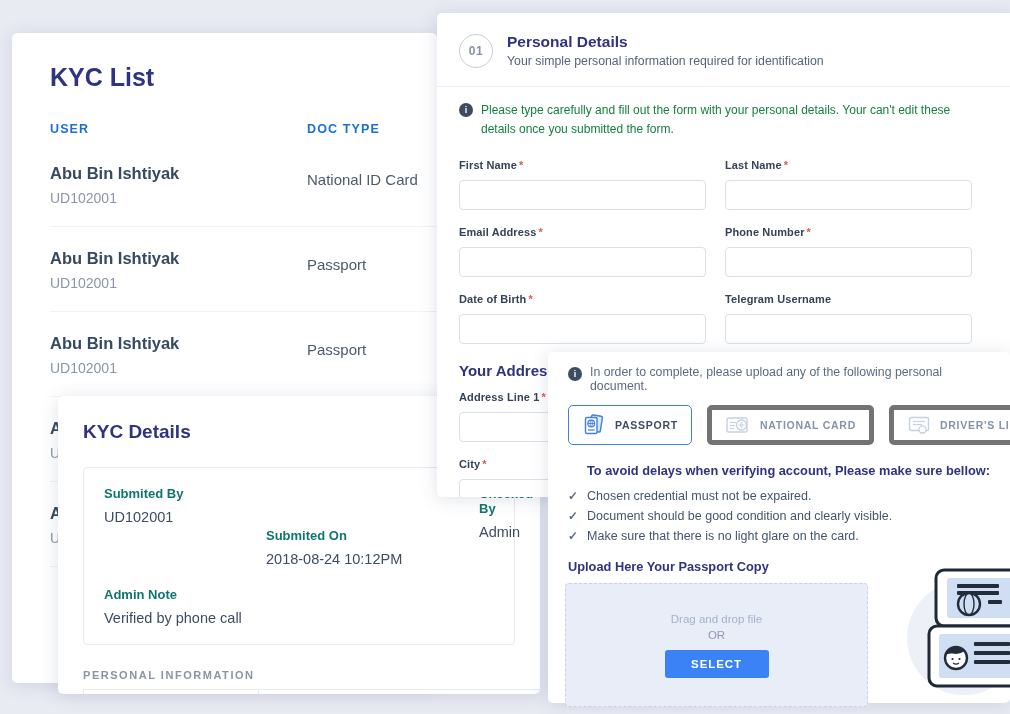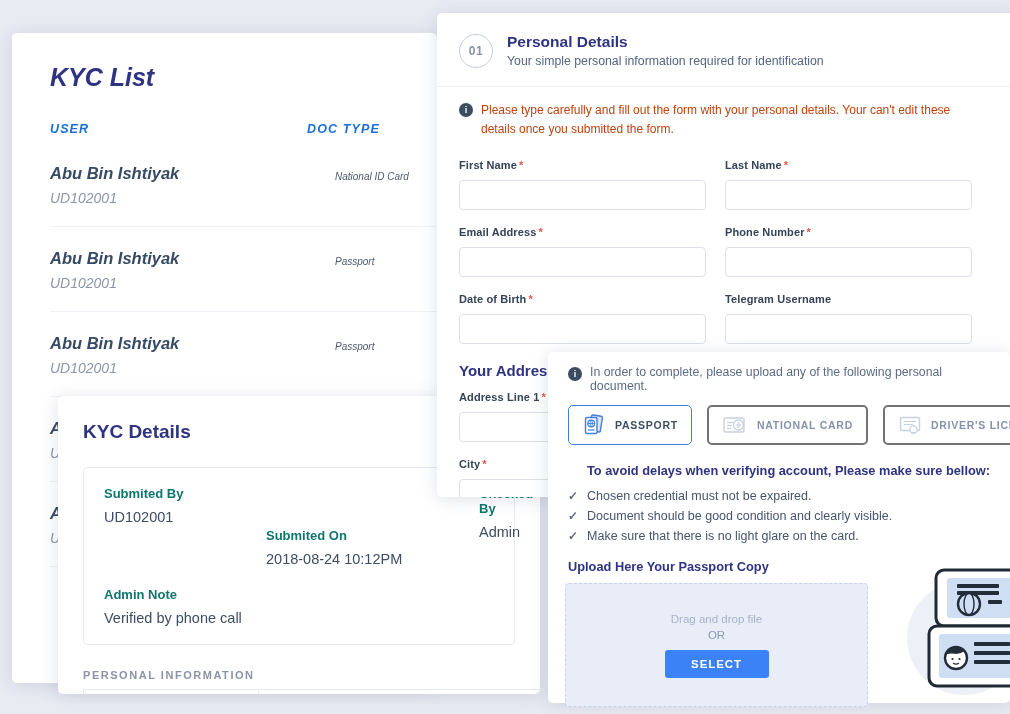--- a/index.html
+++ b/index.html
@@ -8,29 +8,29 @@
   .stage {
     position:relative; width:1010px; height:714px; margin:0 auto;
     background:#e9ebf3; overflow:hidden;
   }
   .panel {
     position:absolute; background:#fff; border-radius:5px;
     box-shadow:0 2px 18px rgba(60,77,110,.16);
   }
 
   
-  .p-list { left:12px; top:33px; width:425px; height:650px; z-index:1; padding:30px 0 0 38px; overflow:hidden;font-style:italic; }
+  .p-list { left:12px; top:33px; width:425px; height:650px; z-index:1; padding:30px 0 0 38px; overflow:hidden; }
   .list-title { font-size:25px; font-weight:700; color:#2e3382; margin-bottom:30px; }
   .cols, .lrow { display:grid; grid-template-columns:257px 1fr; }
   .cols { margin-bottom:6px; }
   .col-h { font-size:12.5px; font-weight:700; color:#1b6fd8; letter-spacing:.09em; }
   .lrow { padding:22px 0 20px; border-bottom:1px solid #eff2f7; }
   .nm { font-size:16.5px; font-weight:700; color:#364a63; margin-bottom:7px; }
   .uid { font-size:14px; color:#8b95a7; }
-  .dt { font-size:10px; color:#4c5a6e; margin-top:7px;margin-left:28px; }
+  .dt { font-size:15px; color:#4c5a6e; margin-top:7px; }
 
   
   .p-details { left:58px; top:396px; width:482px; height:298px; z-index:2; padding:25px; overflow:hidden; }
   .det-title { font-size:19px; font-weight:700; color:#2e3382; }
   .meta-box { margin-top:24px; border:1px solid #e4e9f2; border-radius:4px; padding:18px 20px; width:432px; }
   .meta-row { display:flex; }
   .mc1 { width:162px; flex:none; }
   .mc2 { width:213px; flex:none;margin-top:42px; }
   .mc3 { flex:1; }
   .meta-label { font-size:13px; font-weight:700; color:#0f766e; margin-bottom:8px; }
@@ -45,40 +45,40 @@
 
   
   .p-form { left:437px; top:13px; width:578px; height:484px; z-index:3; overflow:hidden; }
   .pd-head { display:flex; align-items:center; gap:14px; padding:20px 22px 18px; border-bottom:1px solid #eef0f5; }
   .step-circle { width:34px; height:34px; flex:none; border:1.5px solid #c6cdda; border-radius:50%;
     display:flex; align-items:center; justify-content:center; font-size:12px; font-weight:600;
     color:#8591a7; letter-spacing:.04em; }
   .pd-title { font-size:15.5px; font-weight:700; color:#2e3382; margin-bottom:3px; }
   .pd-sub { font-size:12.3px; color:#55657f; }
   .pd-notice { display:flex; gap:8px; padding:14px 22px 21px; width:556px; }
-  .pd-notice p { font-size:12px; line-height:1.55; color:#c2410c; width:508px; }
+  .pd-notice p { font-size:12px; line-height:1.55; color:#15803d; width:508px; }
   .info-dot { width:14px; height:14px; flex:none; margin-top:2px; background:#3c4d62; color:#fff;
     border-radius:50%; font-size:9px; font-weight:700; font-style:normal;
     display:flex; align-items:center; justify-content:center; }
   .pgrid { padding:0 22px; display:grid; grid-template-columns:247px 247px; column-gap:19px; }
   .pgrid.one { grid-template-columns:247px; }
   .field { margin-bottom:16px; }
   .field .flabel { display:block; font-size:11px; font-weight:700; color:#344357; margin-bottom:9px; letter-spacing:.01em; }
   .req { color:#e85347; margin-left:2px; }
   .field input { width:100%; height:30px; border:1px solid #dbdfea; border-radius:4px; background:#fff;
     font:13px "Liberation Sans",sans-serif; color:#3c4d62; padding:0 10px; outline:none; }
   .addr-title { margin:2px 22px 12px; font-size:15px; font-weight:700; color:#2e3382; }
 
   
   .p-upload { left:548px; top:352px; width:462px; height:351px; z-index:4; }
   .up-notice { display:flex; gap:8px; padding:13px 20px 12px; align-items:flex-start; }
   .up-notice p { font-size:12.3px; color:#5b6b85; }
   .doc-row { display:flex; gap:15px; padding:0 20px; }
   .doc-btn { height:40px; display:flex; align-items:center; justify-content:center; gap:9px;
-    background:#fff; border:2px solid #737373; border-radius:5px; cursor:pointer; padding:0 13px; }
+    background:#fff; border:5px solid #737373; border-radius:5px; cursor:pointer; padding:0 13px; }
   .doc-btn span { font-size:10.5px; font-weight:700; letter-spacing:.07em; color:#8492ab; white-space:nowrap; }
   .doc-btn.sel { border:1.5px solid #3f80da; }
   .doc-btn.sel span { color:#3c4d62; }
   .warn { margin:18px 20px 0; font-size:12.8px; font-weight:700; color:#2e3382;text-align:right; }
   .checklist { margin:8px 20px 0; list-style:none; }
   .checklist li { display:flex; gap:9px; font-size:12.5px; color:#44546e; line-height:20px; }
   .check { color:#5b6b85; font-weight:700; font-size:12px; }
   .upl-label { margin:13px 20px 9px; font-size:12.8px; font-weight:700; color:#2e3382; }
   .dropzone { margin-left:17px; width:303px; height:124px; background:#e9edf8; border:1px dashed #c6d1e8;
     border-radius:4px; display:flex; flex-direction:column; align-items:center; justify-content:center; gap:4px; }

